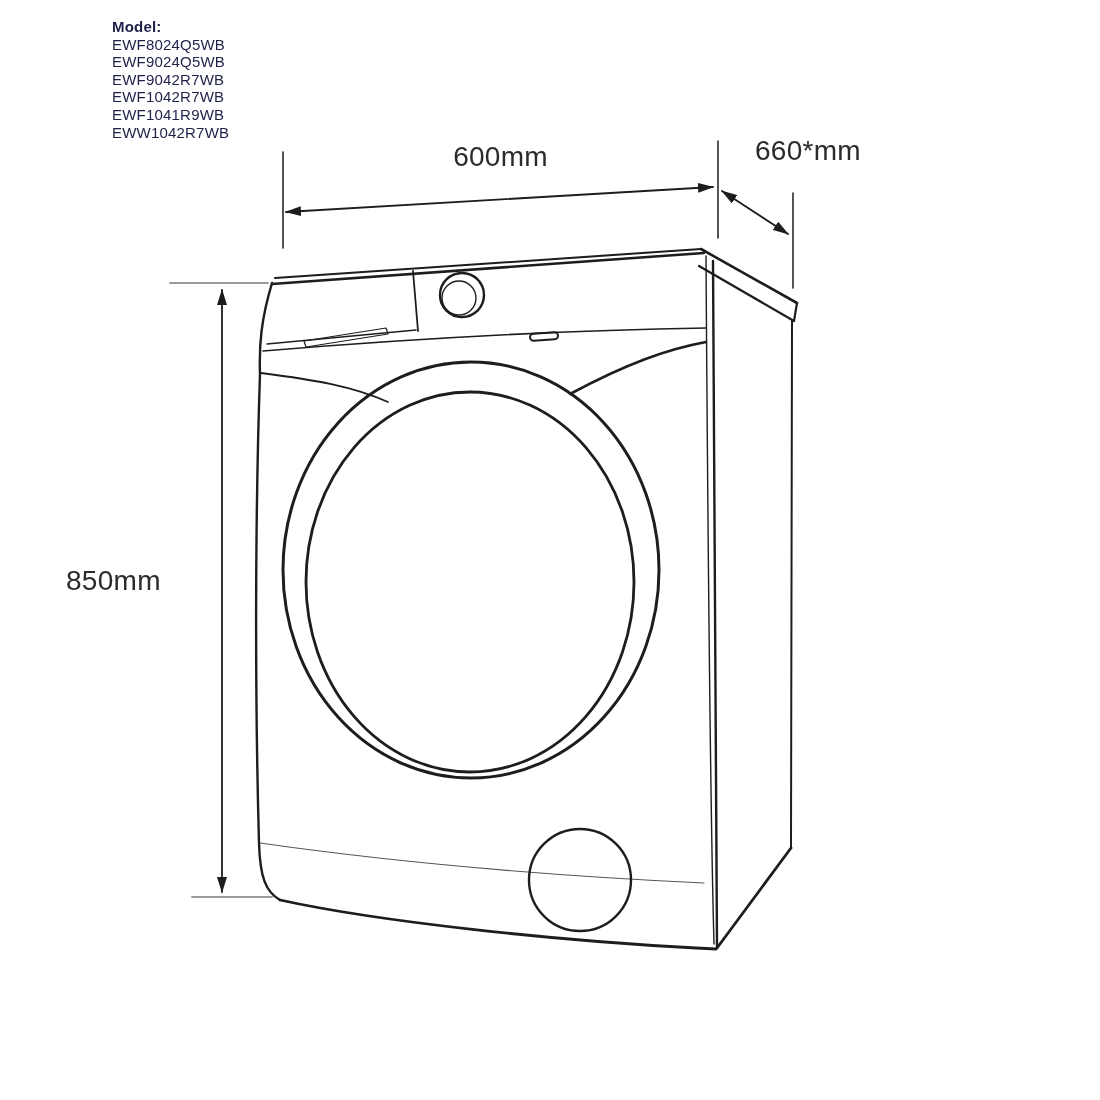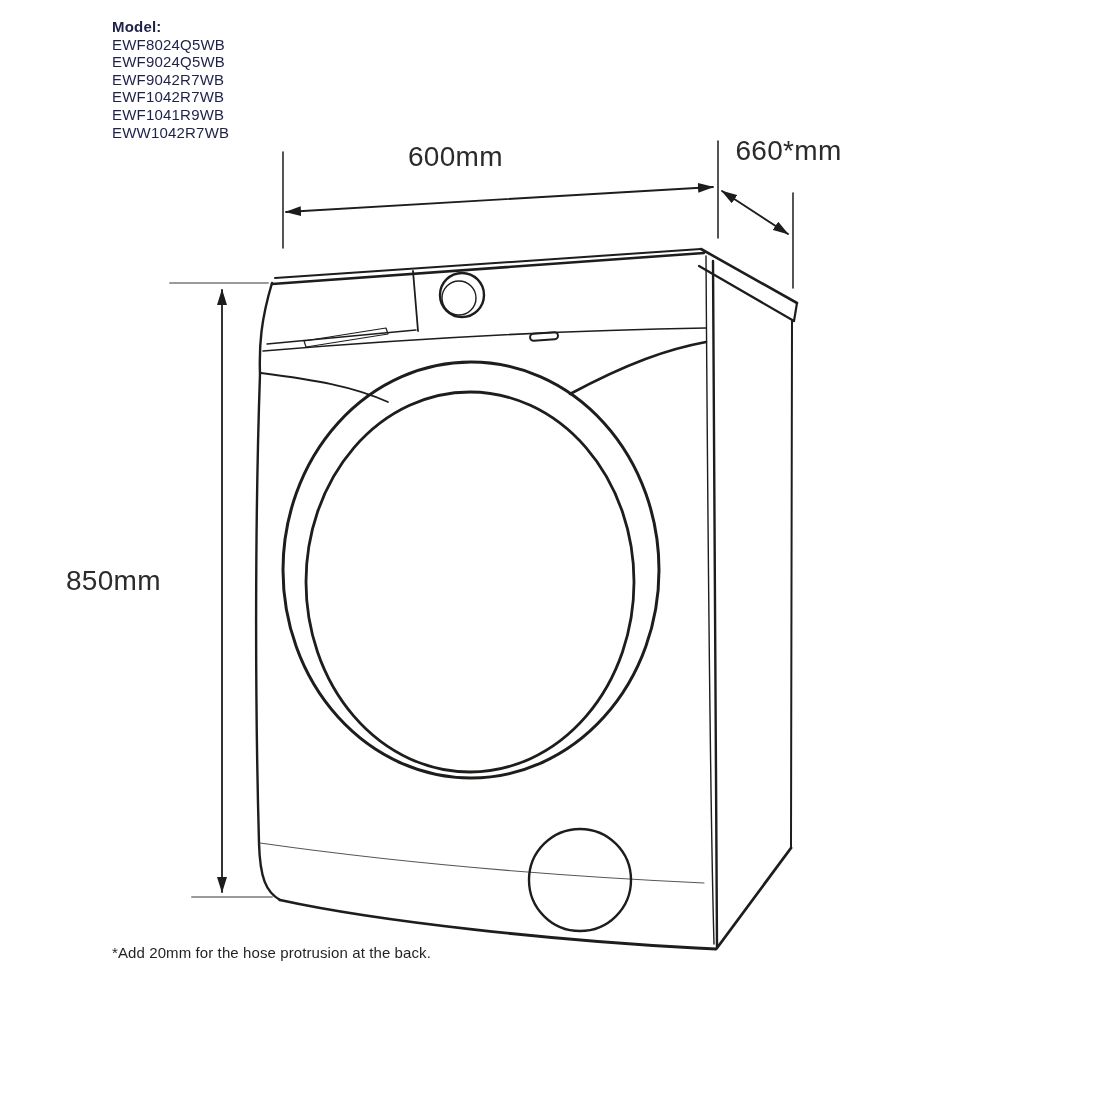--- a/index.html
+++ b/index.html
@@ -5,22 +5,22 @@
   html,body{margin:0;padding:0;background:#fff;}
   .page{
     position:relative;width:1100px;height:964px;background:#ffffff;
     font-family:"Liberation Sans", sans-serif;overflow:hidden;
   }
   .abs{position:absolute;}
   .model-block{left:112px;top:18px;color:#1e2148;font-size:15px;line-height:17.6px;letter-spacing:.2px;}
   .model-heading{font-weight:bold;}
   .model-item{display:block;}
   .dim-label{color:#2b2b2b;font-size:28px;letter-spacing:.3px;white-space:nowrap;}
-  .dim-600{left:408px;top:141px;width:140px;text-align:left;}
-  .dim-660{left:716px;top:135px;width:145px;text-align:center;}
+  .dim-600{left:408px;top:141px;width:140px;text-align:right;}
+  .dim-660{left:716px;top:135px;width:145px;text-align:right;}
   .dim-850{left:66px;top:565px;width:130px;text-align:left;}
   .footnote{left:112px;top:944px;color:#231f20;font-size:15px;letter-spacing:.1px;}
   .important-heading{left:112px;top:1029px;color:#b91c1c;font-size:14.5px;font-weight:bold;letter-spacing:-.2px;}
   .important-body{left:112px;top:1048px;color:#231f20;font-size:15.2px;letter-spacing:-.25px;white-space:nowrap;}
   svg.diagram{left:0;top:0;}
 </style>
 </head>
 <body>
 
 <div class="page">
@@ -32,21 +32,20 @@
     <span class="model-item">EWF9042R7WB</span>
     <span class="model-item">EWF1042R7WB</span>
     <span class="model-item">EWF1041R9WB</span>
     <span class="model-item">EWW1042R7WB</span>
   </div>
 
   <div class="abs dim-label dim-600">600mm</div>
   <div class="abs dim-label dim-660">660*mm</div>
   <div class="abs dim-label dim-850">850mm</div>
 
-  <div class="abs footnote">*Add 20mm for the hose protrusion at the back.</div>
   <div class="abs important-heading">IMPORTANT</div>
 
   <svg class="abs diagram" width="1100" height="1100" viewBox="0 0 1100 1100" fill="none" stroke-linecap="round" stroke-linejoin="round">
     <defs>
       <marker id="ah" viewBox="0 0 16 10" markerUnits="userSpaceOnUse" markerWidth="16" markerHeight="10" refX="15" refY="5" orient="auto-start-reverse">
         <path d="M0,0 L16,5 L0,10 Z" fill="#1d1d1b" stroke="none"></path>
       </marker>
     </defs>
 
     <g stroke="#1d1d1b">

